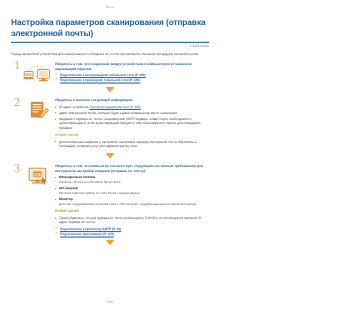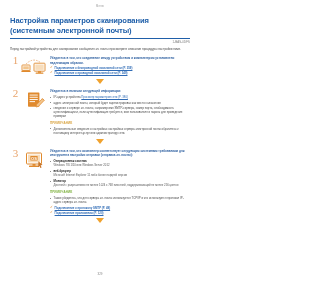--- a/index.html
+++ b/index.html
@@ -83,21 +83,21 @@
 
   svg{display:block;}
 </style>
 </head>
 <body>
 
 <div class="page">
 
   <div class="crumb">Меню</div>
 
-  <div class="title">Настройка параметров сканирования (системным электронной почты)</div>
+  <div class="title">Настройка параметров сканирования (отправка электронной почты)</div>
   <div class="title-rule"></div>
   <div class="refcode">1-BAS-0DFS</div>
 
   <div class="intro">Перед настройкой устройства для сканирования сообщения эл. почты просмотрите описание процедуры настройки ниже.</div>
 
   <div class="step">
     <div class="step-num">1</div>
     <div class="step-icon">
       <svg width="26" height="20" viewBox="0 0 26 20">
         <rect x="1" y="9" width="8" height="5.4" rx="0.6" fill="none" stroke="#e08a2e" stroke-width="0.9"></rect>

